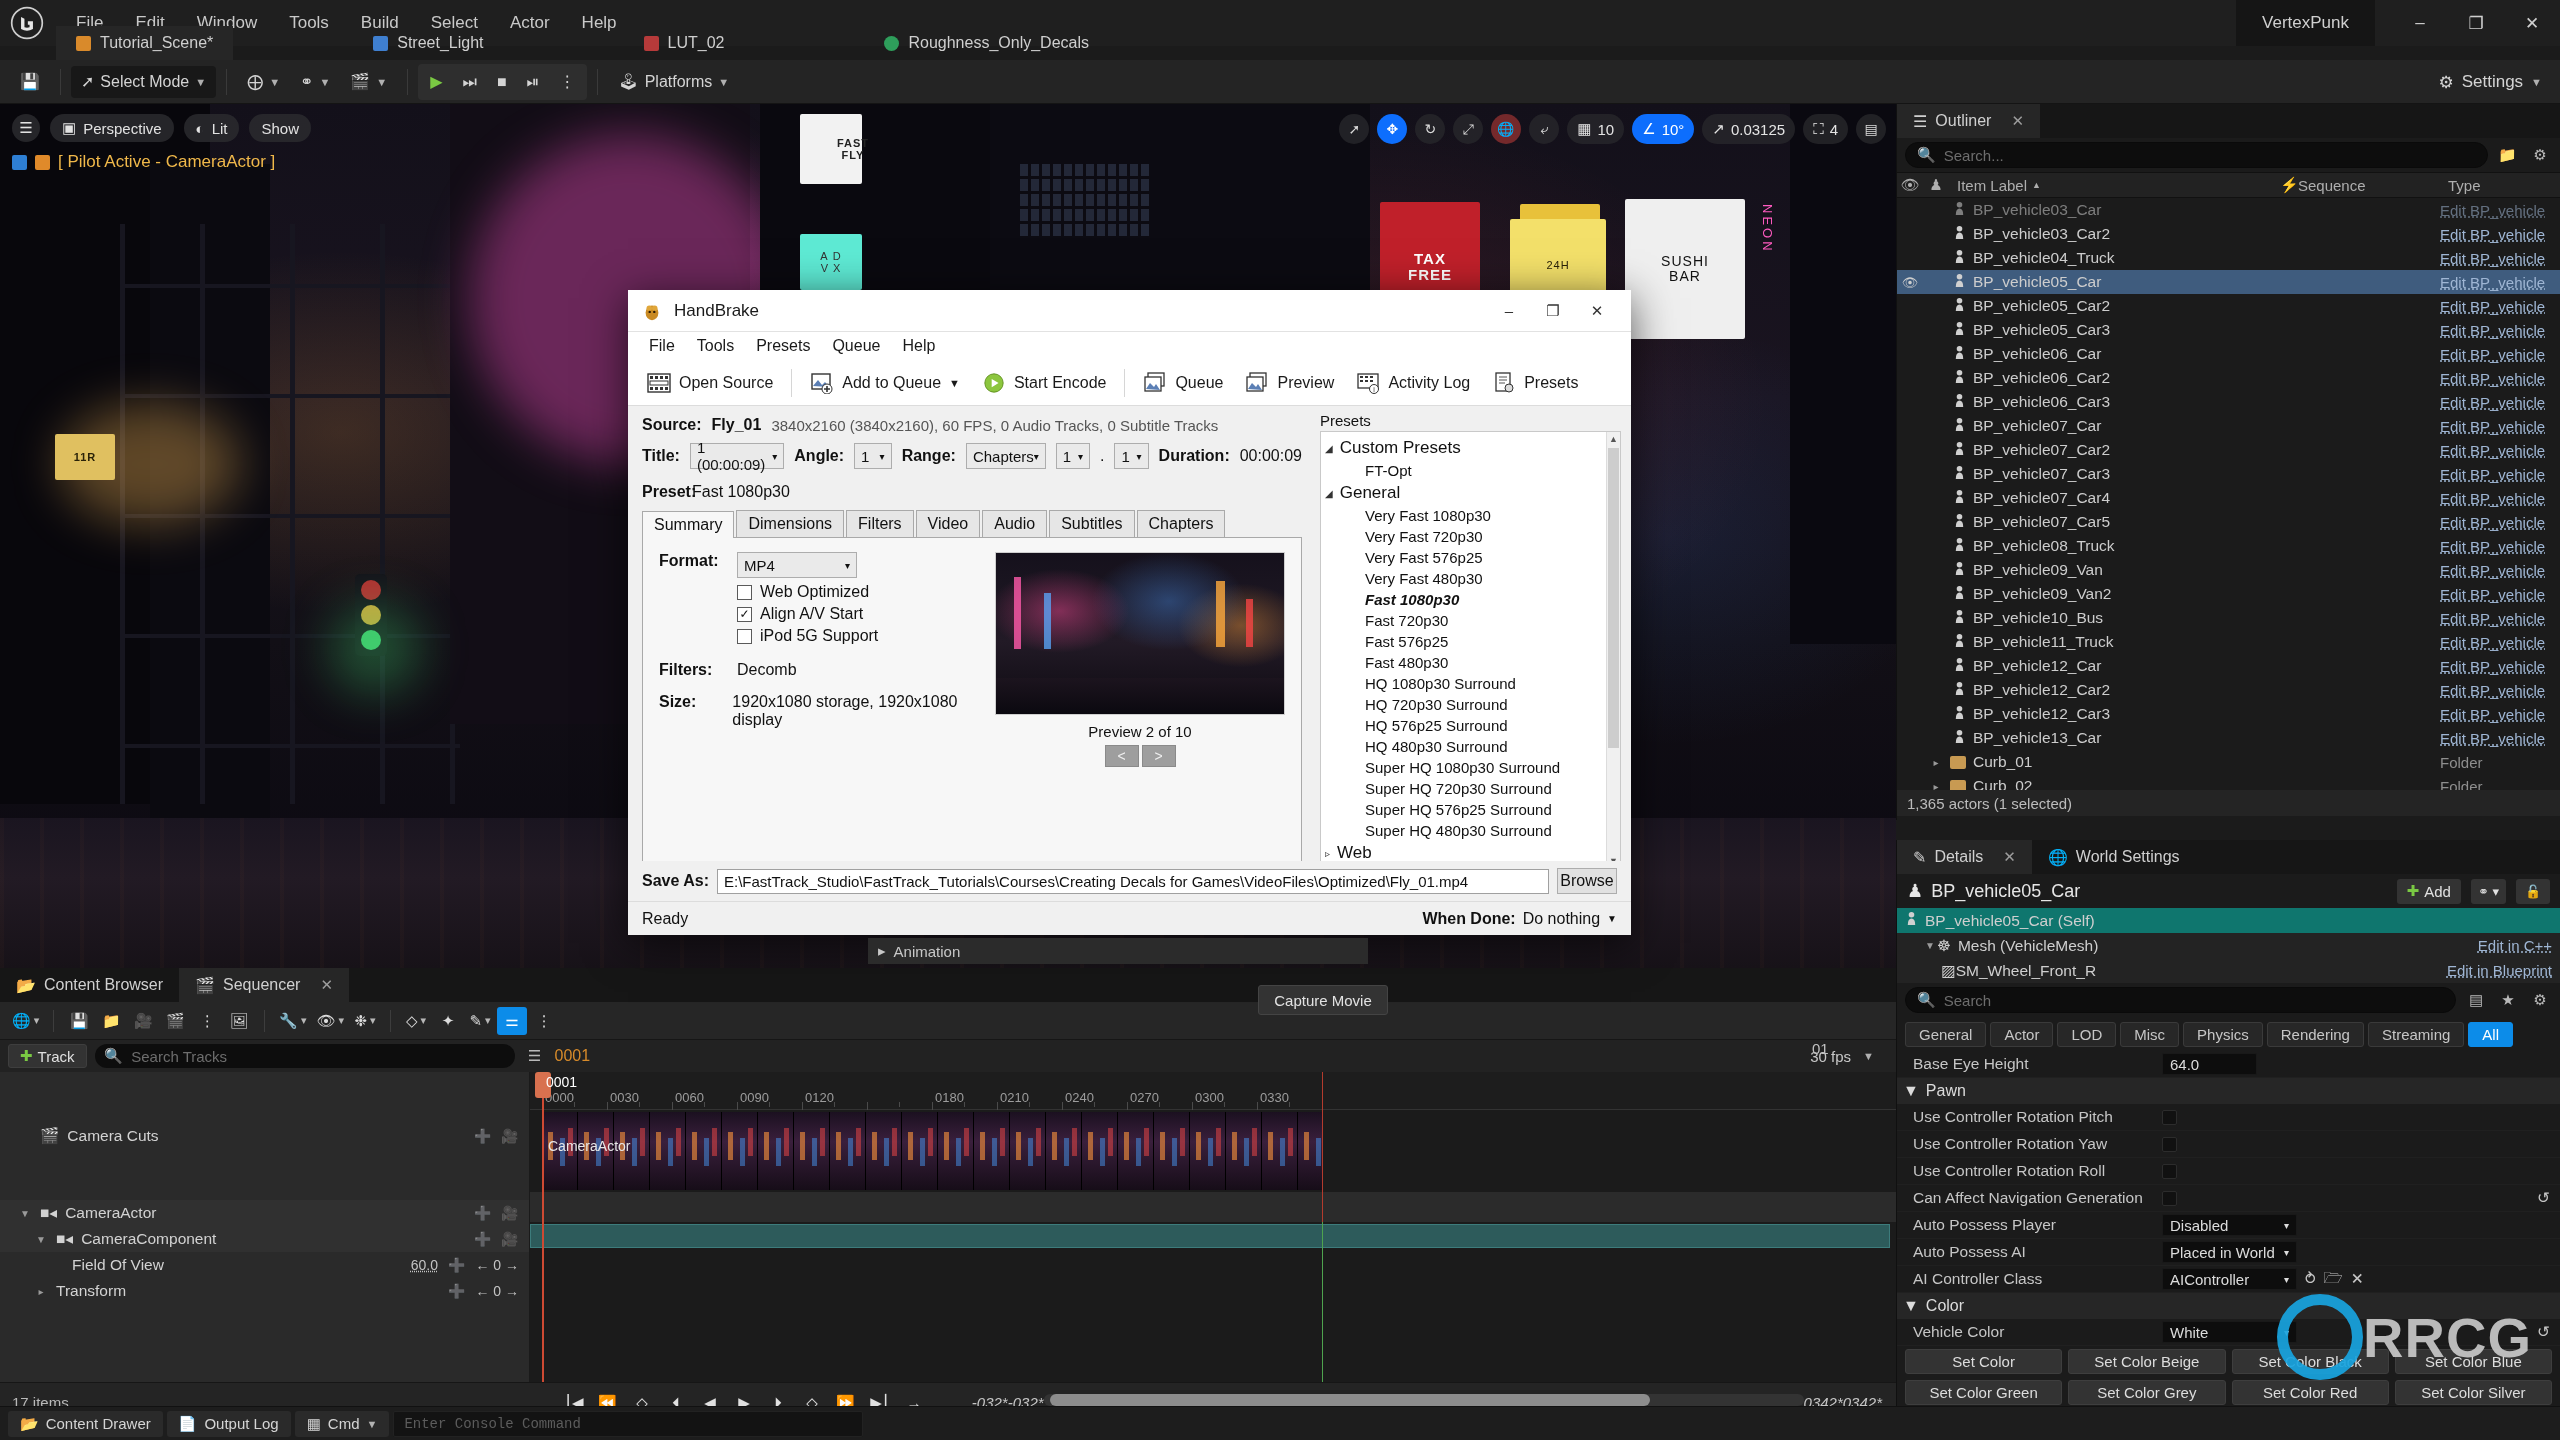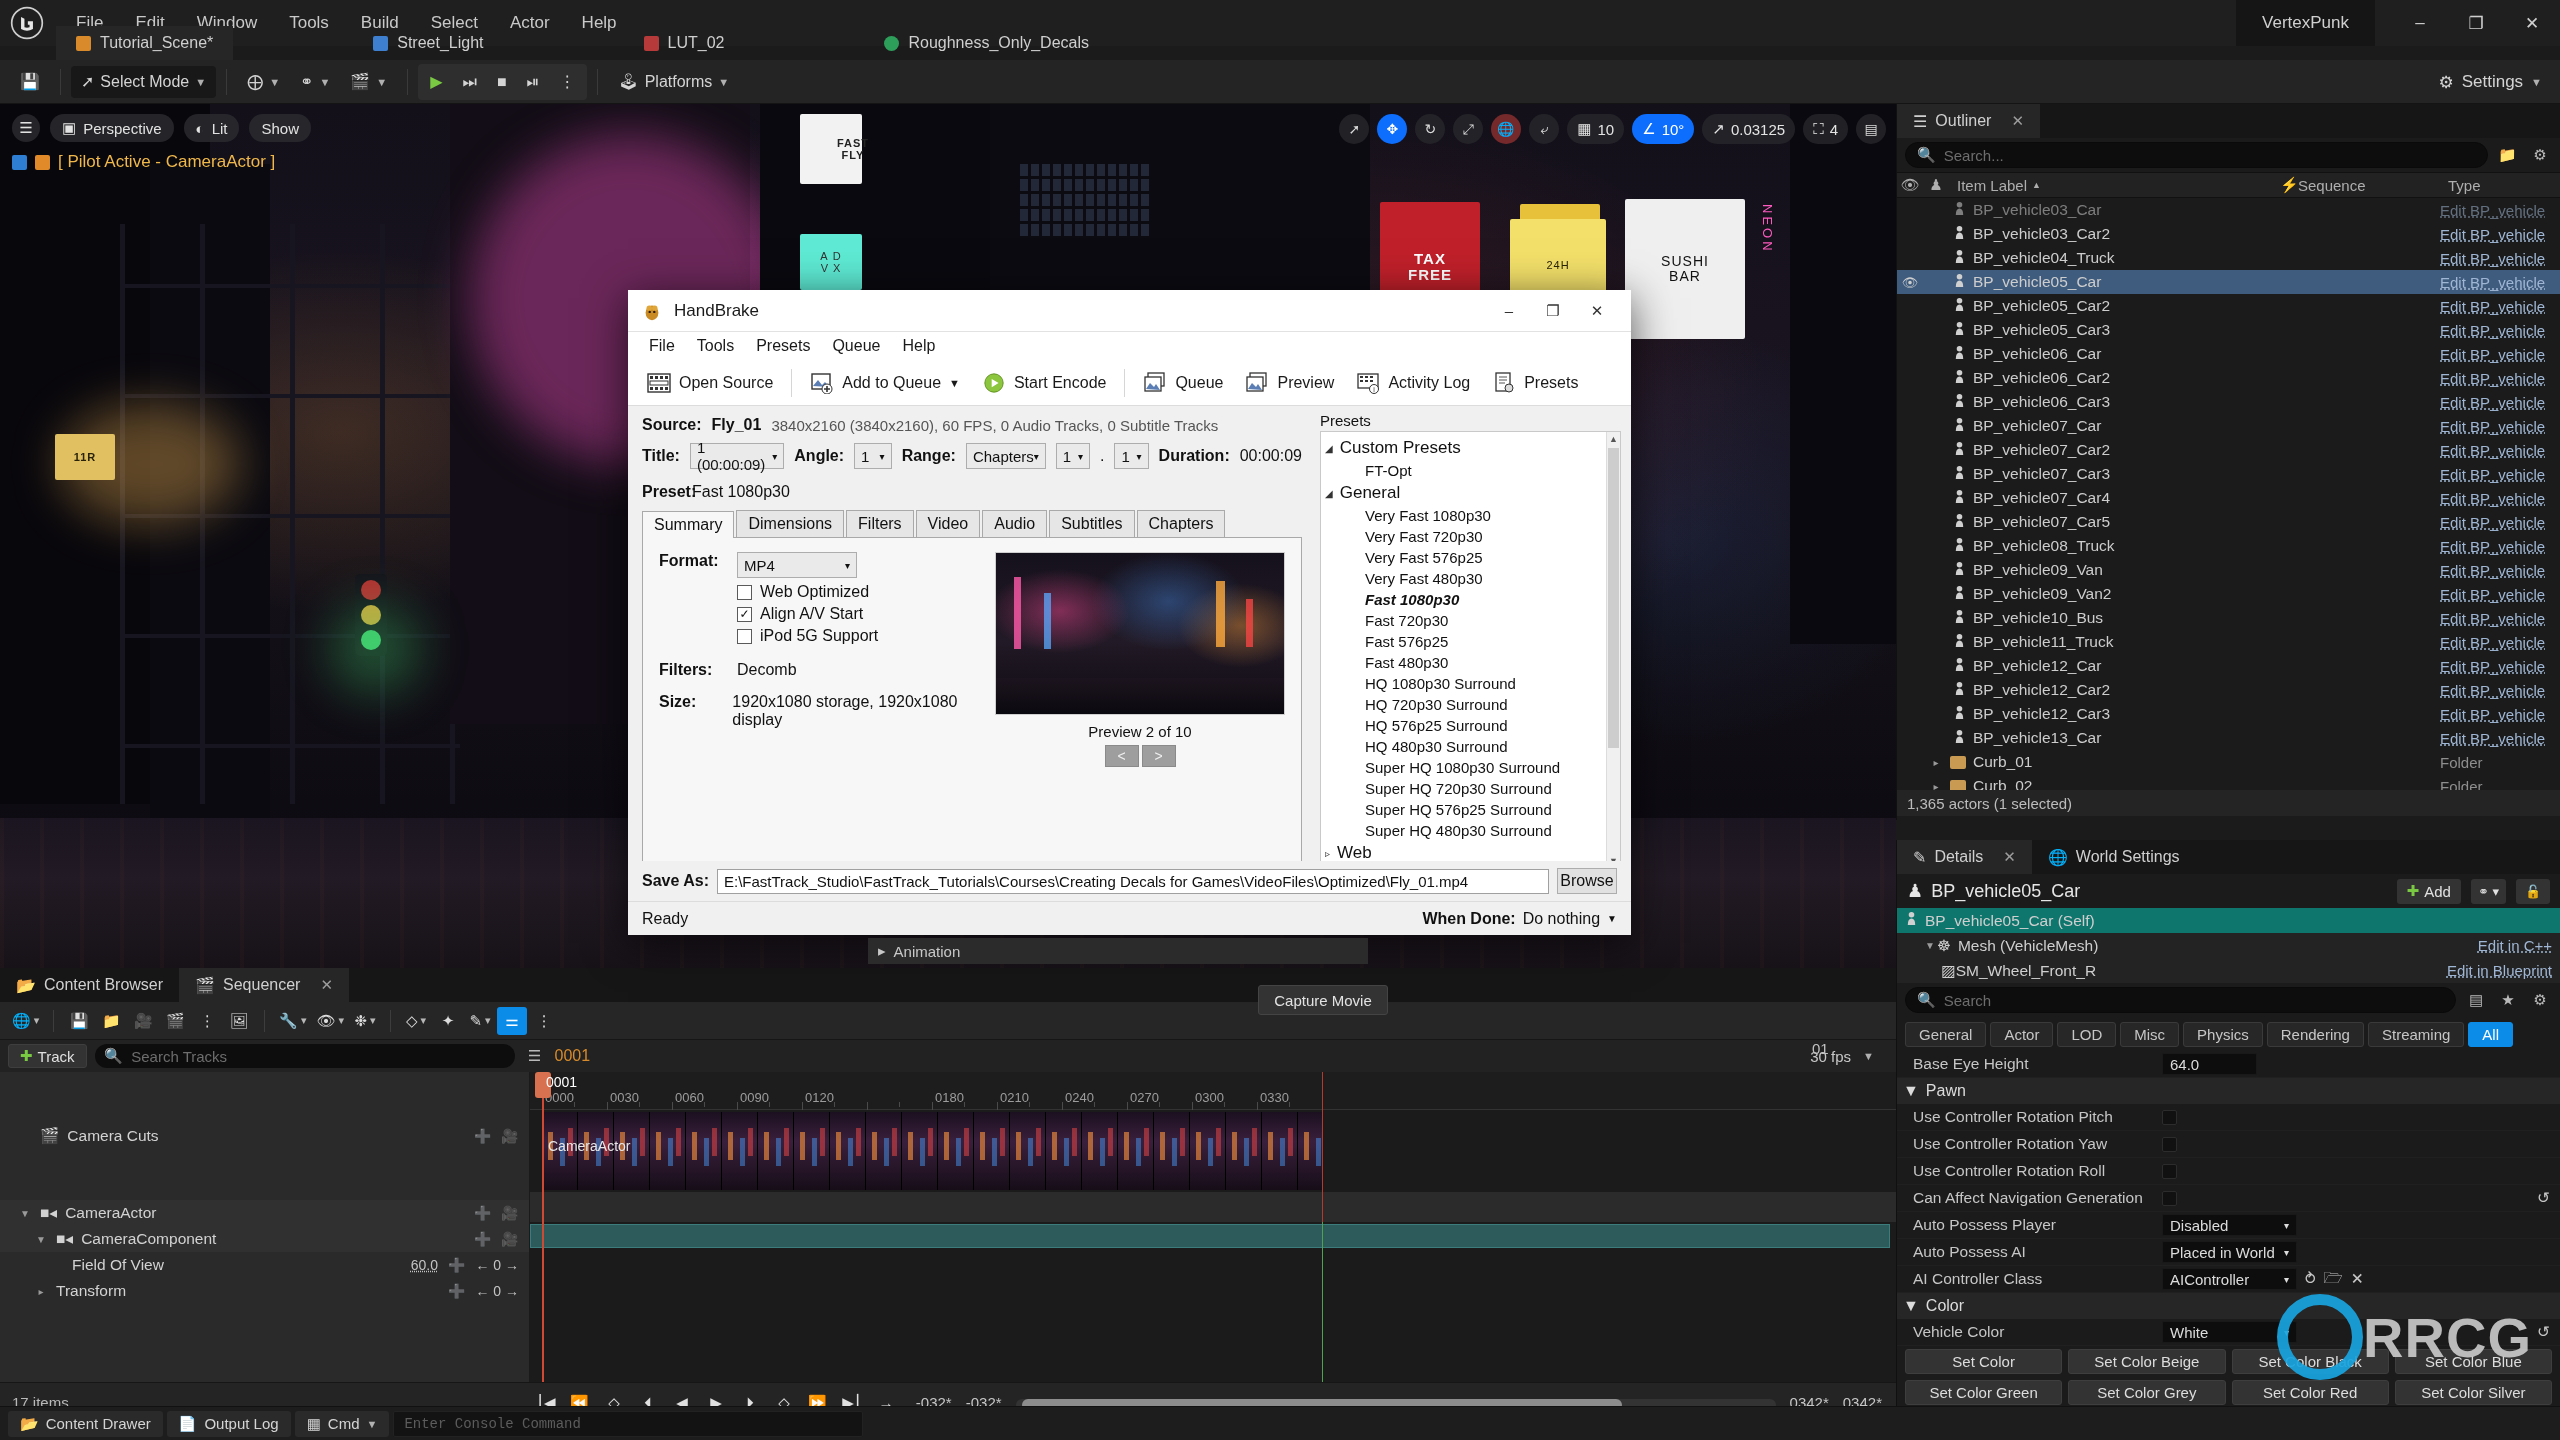--- a/index.html
+++ b/index.html
@@ -163,21 +163,21 @@
   .playhead{position:absolute;top:0;bottom:0;width:2px;background:#ce4a33;}
   .playhead .cap{position:absolute;top:0;left:-7px;width:16px;height:26px;background:#d8714f;border-radius:3px;}
   .endmark{position:absolute;top:0;bottom:0;width:1px;background:#b33b2d;}
   .greenline{position:absolute;top:0;bottom:0;width:1px;background:#4ea34e;}
   .teal-bar{position:absolute;height:24px;background:#2d5b5b;border:1px solid #3d7c7c;}
 
   .seq-footer{height:40px;display:flex;align-items:center;background:#242424;border-top:1px solid #161616;}
   .itemcount{width:530px;padding-left:12px;font-size:15px;color:#b9b9b9;}
   .transport{flex:1;display:flex;align-items:center;justify-content:center;gap:4px;}
   .transport div{width:30px;height:28px;display:flex;align-items:center;justify-content:center;color:#e0e0e0;font-size:15px;}
-  .seq-foot-right{display:flex;align-items:flex-end;gap:14px;padding:0 14px;font-size:15px;color:#c6c6c6;}
+  .seq-foot-right{display:flex;align-items:flex-start;padding:0 14px;font-size:15px;color:#c6c6c6;font-style:italic;}
   .frm{text-decoration:underline;text-decoration-style:dotted;}
 
   .capture-btn{position:absolute;left:1258px;top:985px;width:130px;height:30px;background:#333;border:1px solid #444;
       border-radius:3px;display:flex;align-items:center;justify-content:center;font-size:15px;color:#e2e2e2;z-index:9;}
   .anim-row{position:absolute;left:868px;top:938px;width:500px;height:26px;display:flex;align-items:center;gap:8px;
       font-size:15px;color:#c8c8c8;background:#2b2b2b;padding-left:10px;z-index:9;}
 
   
   .botbar{position:absolute;left:0;bottom:0;width:2560px;height:34px;background:#1d1d1d;display:flex;align-items:center;gap:4px;padding:0 8px;border-top:1px solid #111;}
   .bb-btn{height:26px;display:flex;align-items:center;gap:7px;padding:0 12px;background:#2a2a2a;border-radius:3px;font-size:15px;color:#d4d4d4;}

